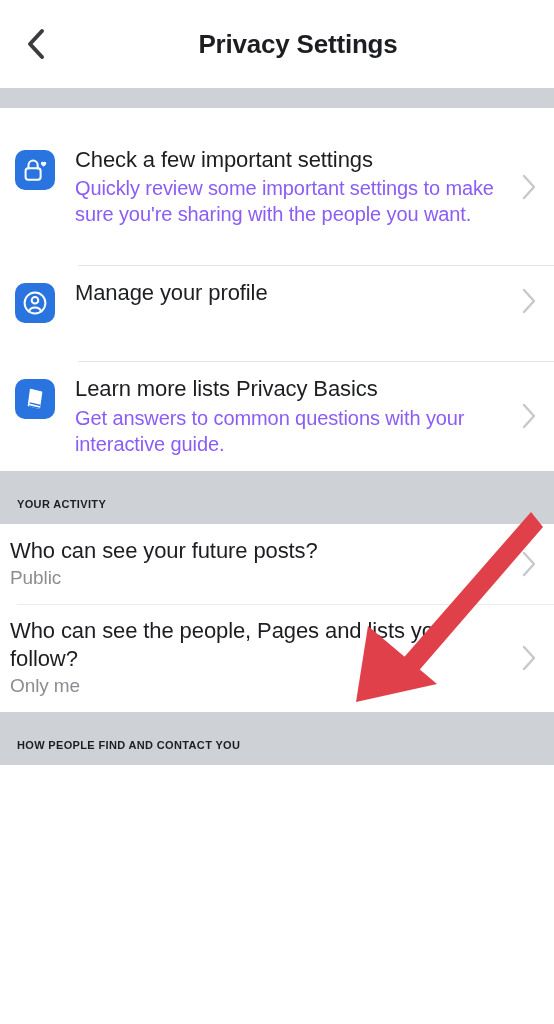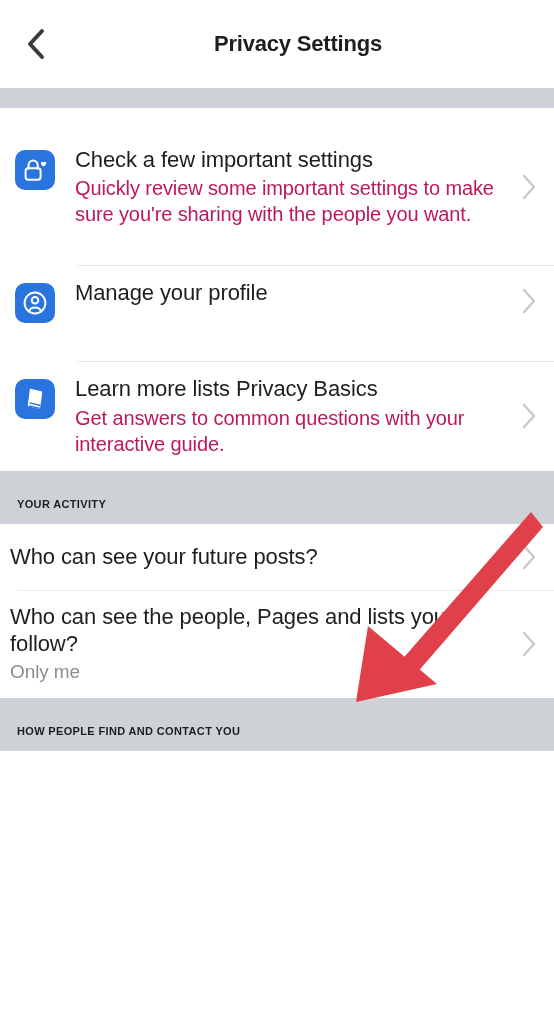--- a/index.html
+++ b/index.html
@@ -37,21 +37,21 @@
     height: 44px;
     display: flex;
     align-items: center;
     justify-content: center;
     cursor: pointer;
   }
   .back-btn svg { display: block; }
   .header-title {
     width: 100%;
     text-align: center;
-    font-size: 22px;
+    font-size: 26px;
     font-weight: bold;
     color: #1c1e21;
     letter-spacing: -0.2px;
     margin-left: 42px;
   }
 
   
   .band {
     background: #ced1d6;
     width: 100%;
@@ -105,21 +105,21 @@
 
   .promo-text { flex: 1 1 auto; min-width: 0; }
   .promo-title {
     font-size: 22px;
     color: #1c1e21;
     line-height: 1.24;
     letter-spacing: -0.1px;
   }
   .promo-sub {
     font-size: 20px;
-    color: #be185d;
+    color: #8b5cf6;
     line-height: 1.30;
     margin-top: 2px;
     letter-spacing: -0.1px;
   }
 
   
   .list-group { background: #ffffff; }
 
   .list-row {
     position: relative;
@@ -260,20 +260,21 @@
 
   </div>
 
   <div class="section-head">YOUR ACTIVITY</div>
 
   <div class="list-group">
 
     <div class="list-row">
       <div class="list-text">
         <div class="list-title">Who can see your future posts?</div>
+        <div class="list-value">Public</div>
       </div>
       <div class="chevron">
         <svg width="16" height="26" viewBox="0 0 16 26" aria-hidden="true">
           <polyline points="3,2 13,13 3,24" fill="none" stroke="#c6c8cc" stroke-width="2.4" stroke-linecap="round" stroke-linejoin="round"></polyline>
         </svg>
       </div>
     </div>
 
 
     <div class="list-row">

